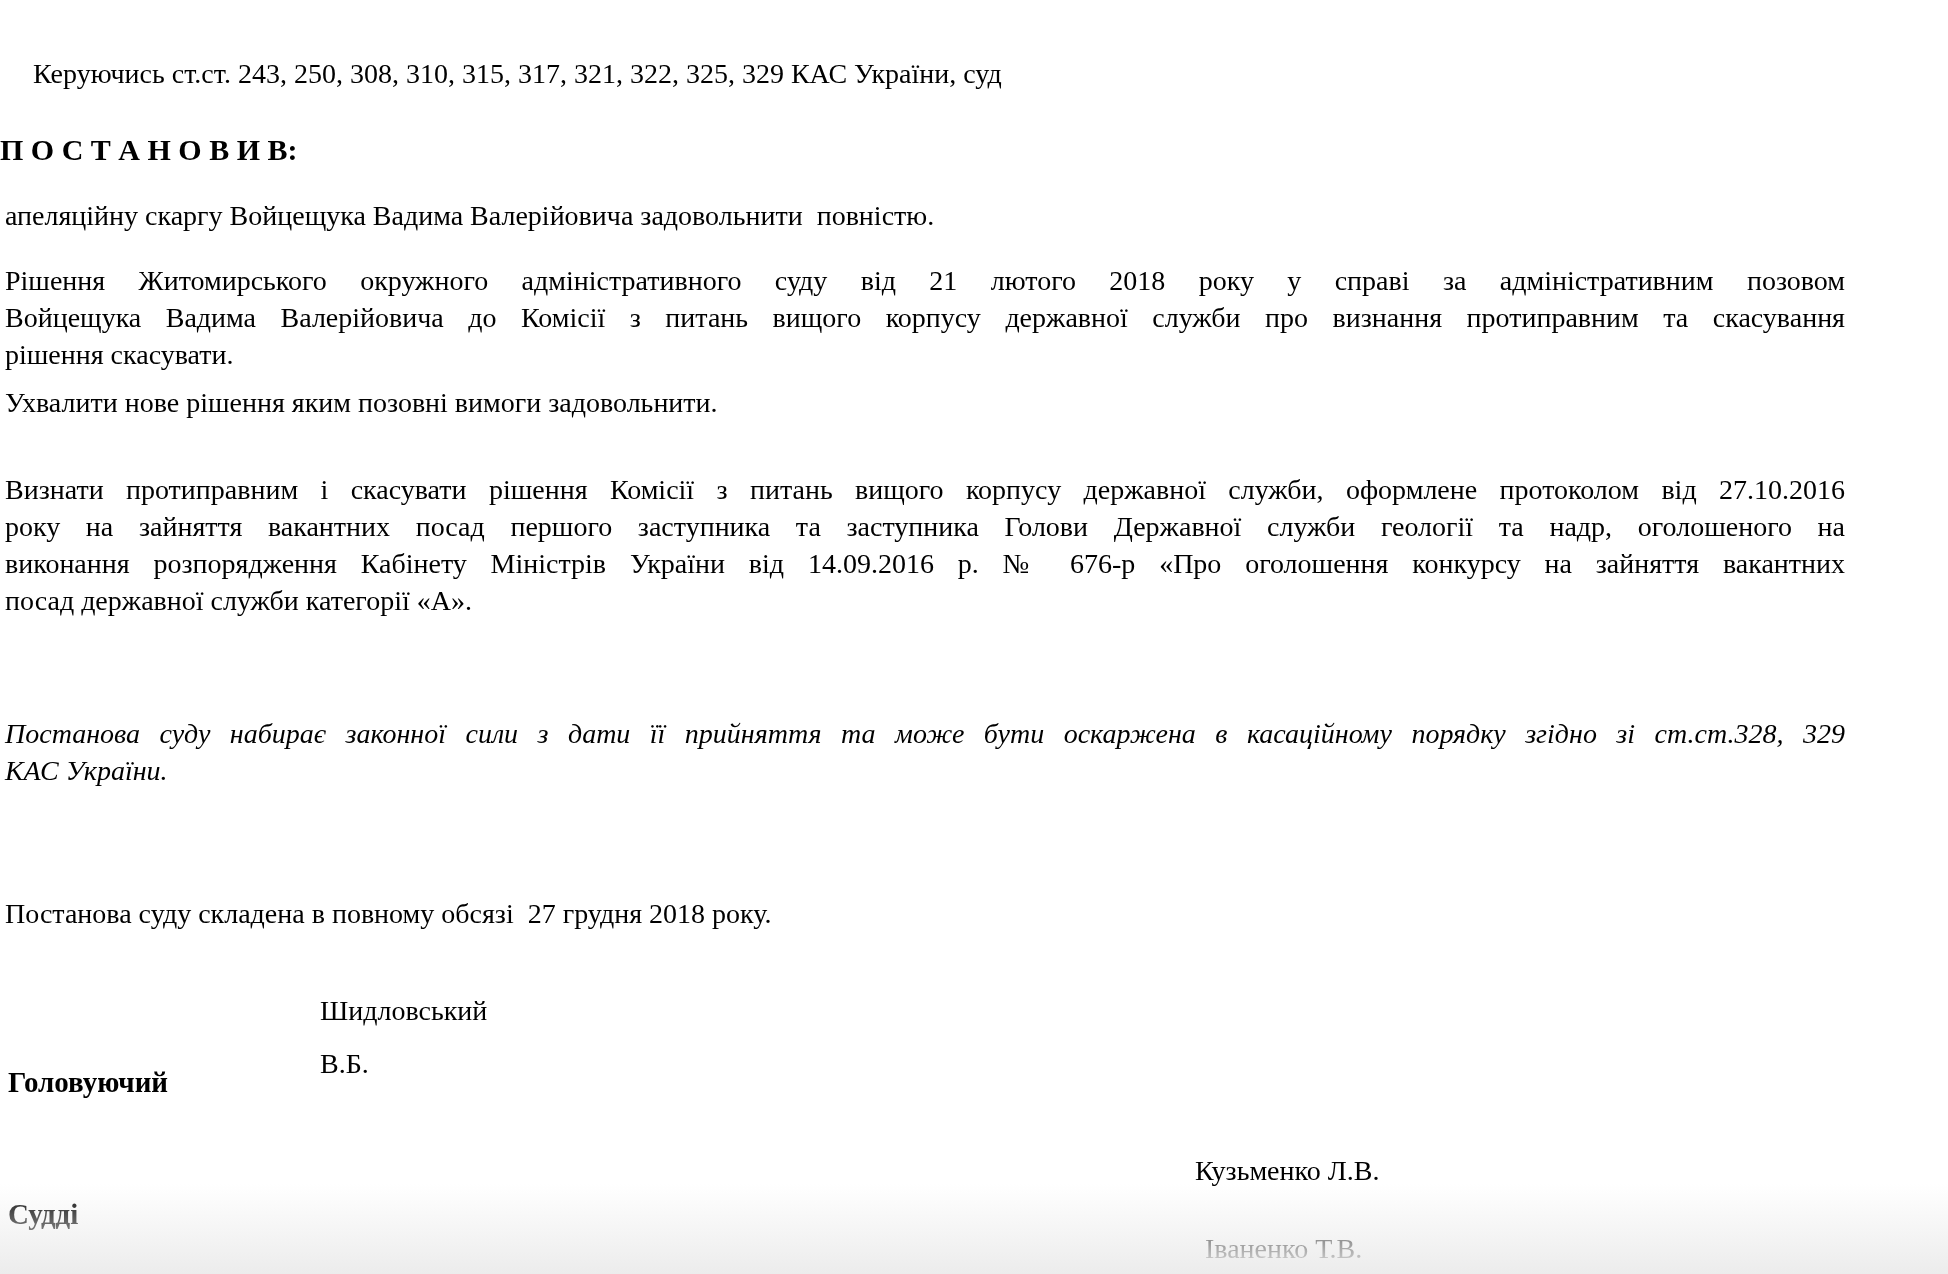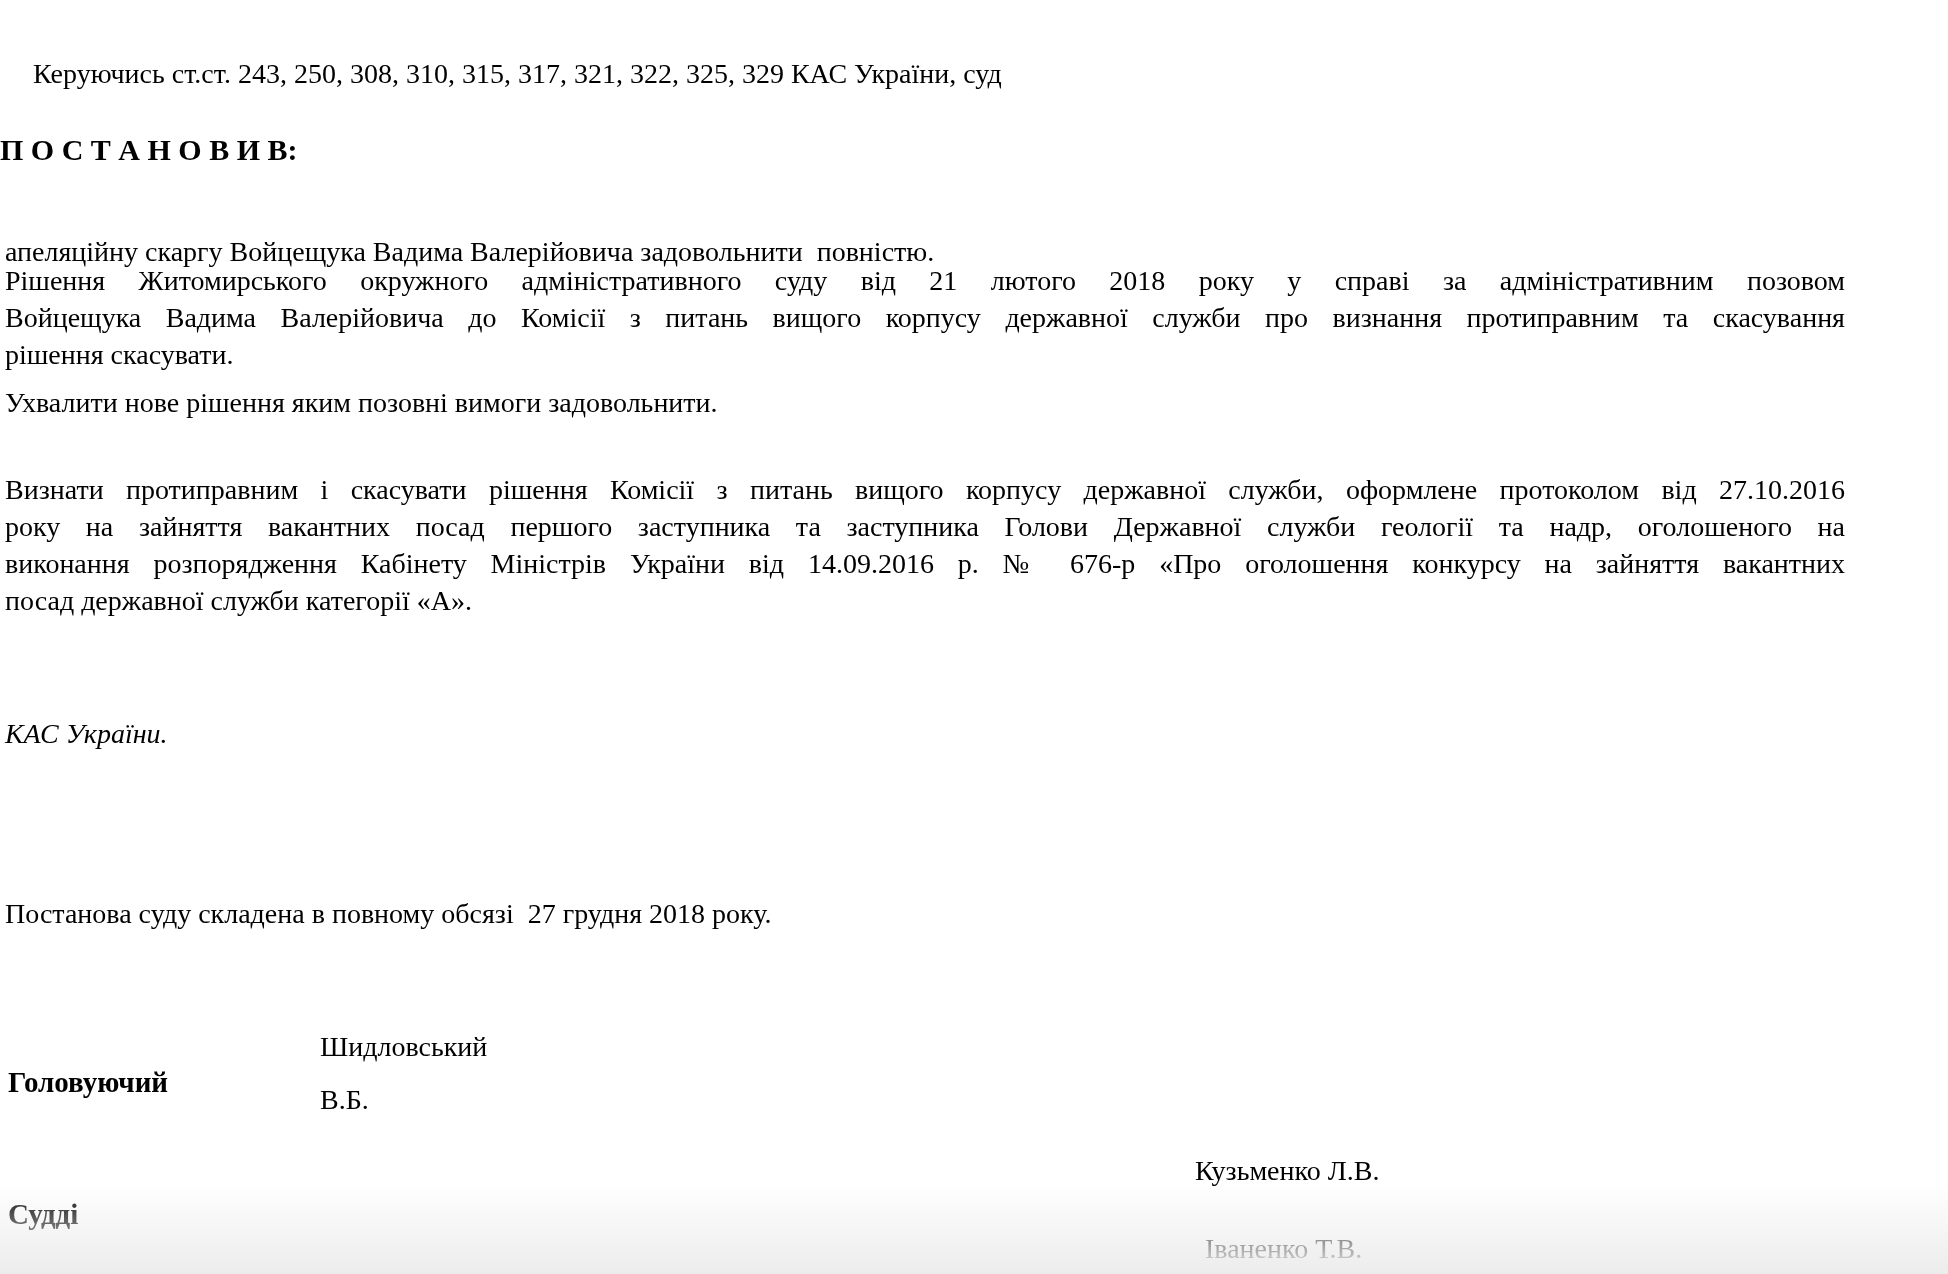--- a/index.html
+++ b/index.html
@@ -58,46 +58,47 @@
 </style>
 </head>
 <body>
 
 <div class="page">
 
   <div class="abs pre" style="left:5px; top:55px;margin-left:28px;">Керуючись ст.ст. 243, 250, 308, 310, 315, 317, 321, 322, 325, 329 КАС України, суд</div>
 
   <div class="abs heading" style="left:0px; top:131px; width:1845px;">П О С Т А Н О В И В:</div>
 
-  <div class="abs pre" style="left:5px; top:197px;margin-top:36px;">апеляційну скаргу Войцещука Вадима Валерійовича задовольнити  повністю.</div>
+  <div class="abs pre" style="left:5px; top:197px;">апеляційну скаргу Войцещука Вадима Валерійовича задовольнити  повністю.</div>
 
   <div class="abs just-block" style="left:5px; top:262px;">
     <div class="jline">Рішення Житомирського окружного адміністративного суду від 21 лютого 2018 року у справі за адміністративним позовом</div>
     <div class="jline">Войцещука Вадима Валерійовича до Комісії з питань вищого корпусу державної служби про визнання протиправним та скасування</div>
     <div class="lastline">рішення скасувати.</div>
   </div>
 
   <div class="abs pre" style="left:5px; top:384px;">Ухвалити нове рішення яким позовні вимоги задовольнити.</div>
 
   <div class="abs just-block" style="left:5px; top:471px;">
     <div class="jline">Визнати протиправним і скасувати рішення Комісії з питань вищого корпусу державної служби, оформлене протоколом від 27.10.2016</div>
     <div class="jline">року на зайняття вакантних посад першого заступника та заступника Голови Державної служби геології та надр, оголошеного на</div>
     <div class="jline">виконання розпорядження Кабінету Міністрів України від 14.09.2016 р. № 676-р «Про оголошення конкурсу на зайняття вакантних</div>
     <div class="lastline">посад державної служби категорії «А».</div>
   </div>
 
   <div class="abs just-block italic" style="left:5px; top:715px;">
+    <div class="jline">Постанова суду набирає законної сили з дати її прийняття та може бути оскаржена в касаційному порядку згідно зі ст.ст.328, 329</div>
     <div class="lastline">КАС України.</div>
   </div>
 
   <div class="abs pre" style="left:5px; top:895px;">Постанова суду складена в повному обсязі  27 грудня 2018 року.</div>
 
   <div class="abs bold-label" style="left:8px; top:1064px;">Головуючий</div>
 
-  <div class="abs name-wrap" style="left:320px; top:1020px;">Шидловський В.Б.</div>
+  <div class="abs name-wrap" style="left:320px; top:984px;">Шидловський В.Б.</div>
 
   <div class="abs" style="left:1195px; top:1152px;">Кузьменко Л.В.</div>
 
   <div class="abs bold-label" style="left:8px; top:1196px;">Судді</div>
 
   <div class="abs" style="left:1205px; top:1230px;">Іваненко Т.В.</div>
 
   <div class="abs bottom-shade"></div>
 
 </div>

